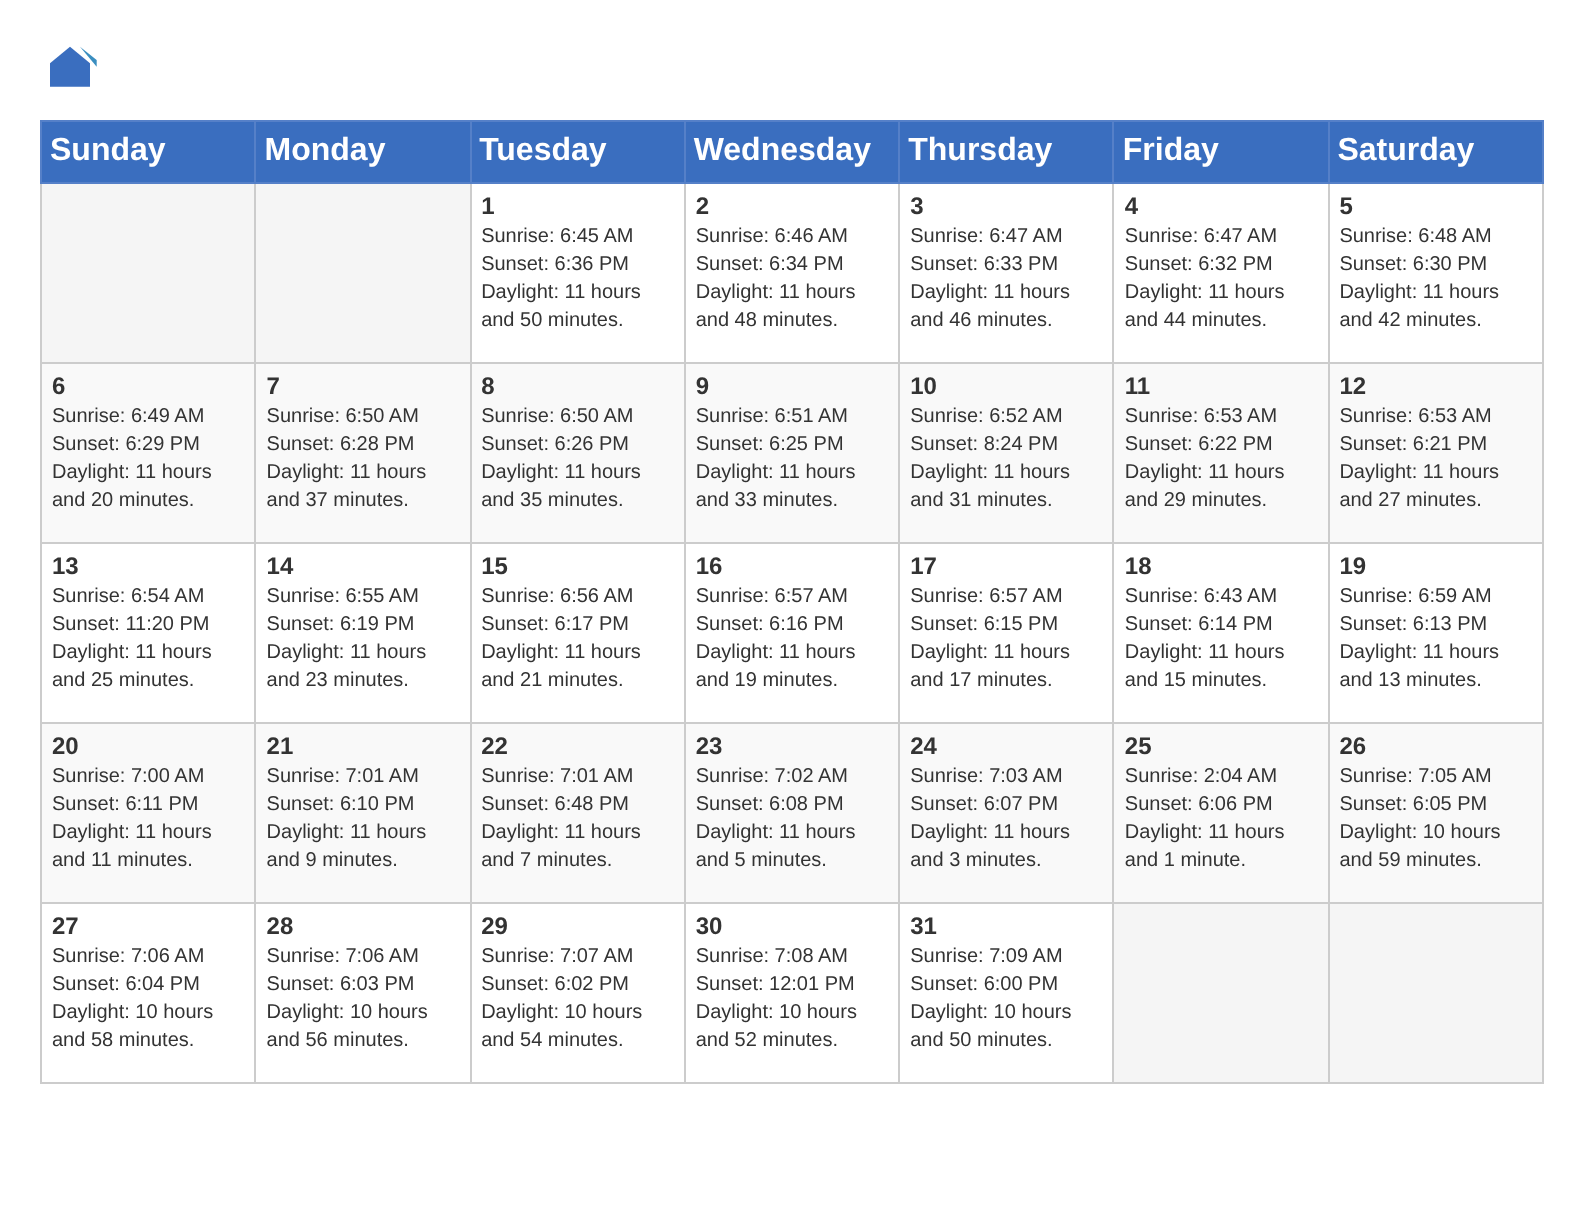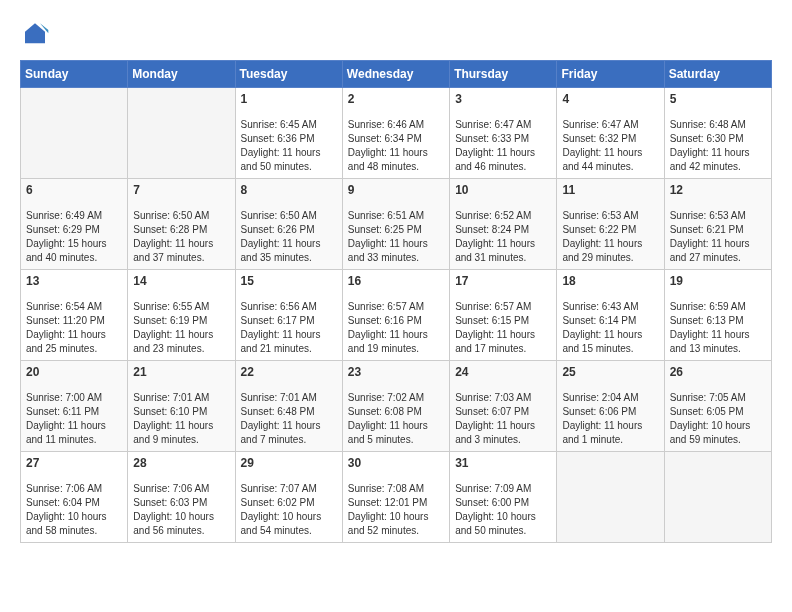--- a/index.html
+++ b/index.html
@@ -38,21 +38,21 @@
       color: #555;
     }
     table {
       width: 100%;
       border-collapse: collapse;
       table-layout: fixed;
     }
     th {
       background-color: #3a6ebf;
       color: #fff;
-      font-size: 12px;
+      font-size: 16px;
       font-weight: bold;
       padding: 6px 4px;
       text-align: left;
       border: 1px solid #5580c8;
     }
     td {
       border: 1px solid #ccc;
       vertical-align: top;
       padding: 4px 5px;
       font-size: 10px;
@@ -64,21 +64,20 @@
       background: #f5f5f5;
     }
     .day-num {
       font-weight: bold;
       font-size: 12px;
       display: block;
       margin-bottom: 2px;
     }
     .day-info {
       line-height: 1.4;
-      margin-top: 12px;
     }
     tr:nth-child(even) td:not(.empty) {
       background: #f9f9f9;
     }
   </style>
 </head>
 <body>
 
 <div class="header">
   <div class="logo">
@@ -130,21 +129,21 @@
           <div class="day-info"><span>Sunrise: 6:47 AM</span><br><span>Sunset: 6:32 PM</span><br><span>Daylight: 11 hours and 44 minutes.</span></div>
         </td>
         <td>
           <span class="day-num">5</span>
           <div class="day-info"><span>Sunrise: 6:48 AM</span><br><span>Sunset: 6:30 PM</span><br><span>Daylight: 11 hours and 42 minutes.</span></div>
         </td>
       </tr>
       <tr>
         <td>
           <span class="day-num">6</span>
-          <div class="day-info"><span>Sunrise: 6:49 AM</span><br><span>Sunset: 6:29 PM</span><br><span>Daylight: 15 hours and 40 minutes.</span></div>
+          <div class="day-info"><span>Sunrise: 6:49 AM</span><br><span>Sunset: 6:29 PM</span><br><span>Daylight: 11 hours and 20 minutes.</span></div>
         </td>
         <td>
           <span class="day-num">7</span>
           <div class="day-info"><span>Sunrise: 6:50 AM</span><br><span>Sunset: 6:28 PM</span><br><span>Daylight: 11 hours and 37 minutes.</span></div>
         </td>
         <td>
           <span class="day-num">8</span>
           <div class="day-info"><span>Sunrise: 6:50 AM</span><br><span>Sunset: 6:26 PM</span><br><span>Daylight: 11 hours and 35 minutes.</span></div>
         </td>
         <td>

